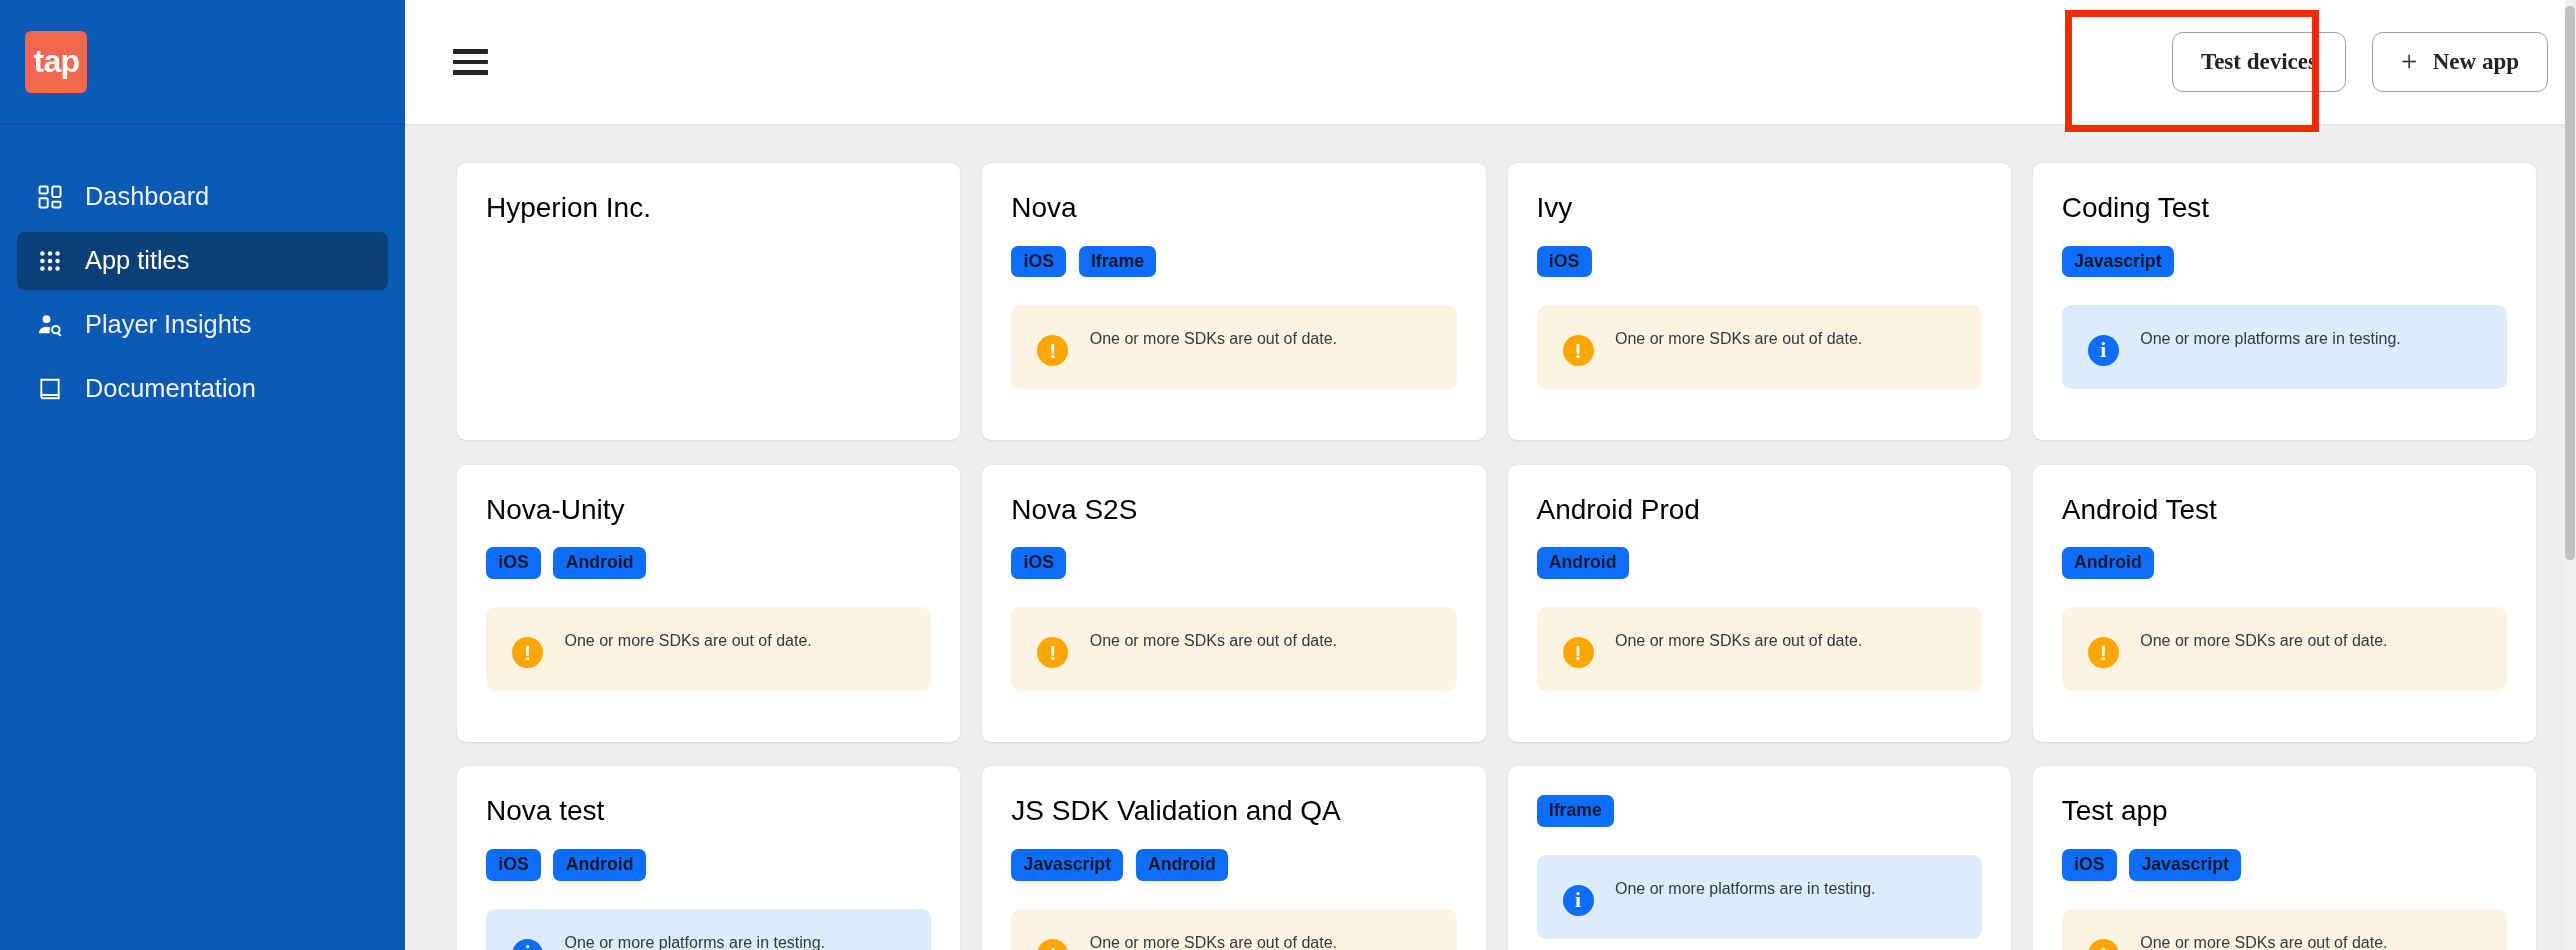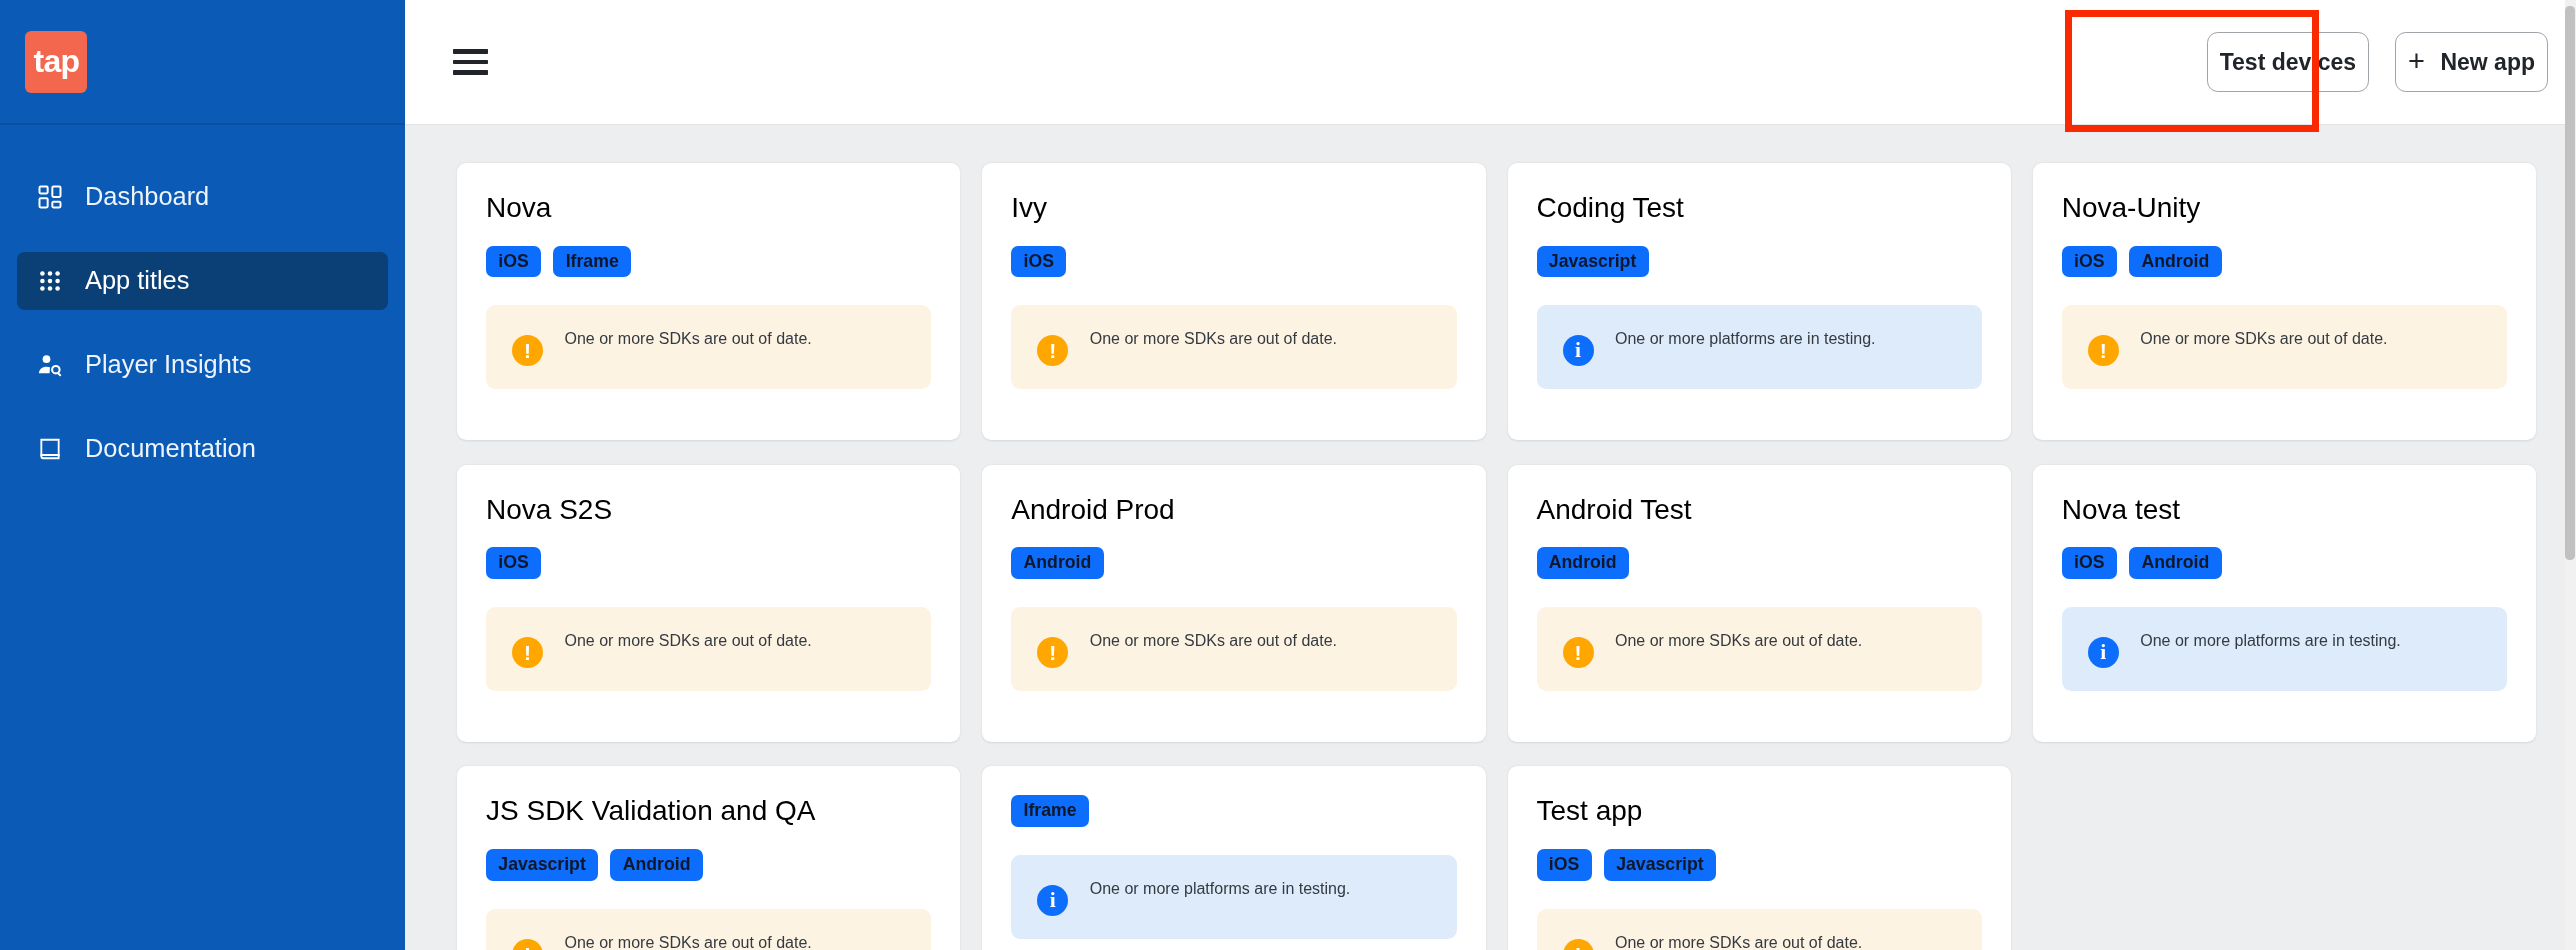--- a/index.html
+++ b/index.html
@@ -36,21 +36,21 @@
   }
   .logo-text {
     color: #ffffff;
     font-size: 32px;
     font-weight: 700;
     letter-spacing: -0.8px;
     line-height: 1;
     transform: translateY(-1.5px);
   }
 
-  .nav { padding: 43px 17px 0 17px; display: flex; flex-direction: column; gap: 26px; }
+  .nav { padding: 43px 17px 0 17px; display: flex; flex-direction: column; gap: 6px; }
   .nav-item {
     display: flex; align-items: center;
     gap: 21.5px;
     height: 58px;
     padding: 0 18.5px;
     border-radius: 7.7px;
     color: #eef4fb;
     font-size: 25.4px;
     cursor: pointer;
     user-select: none;
@@ -98,28 +98,28 @@
   .hamburger span {
     display: block;
     height: 4.6px;
     width: 100%;
     background: #212529;
     border-radius: 0.8px;
   }
 
   .topbar-actions { display: flex; align-items: center; gap: 0px; }
   .btn {
-    font-family: Liberation Sans, sans-serif;
+    font-family: Liberation Serif, serif;
     font-size: 23px;
     font-weight: 700;
     color: #212529;
     background: #ffffff;
     border: 1.5px solid #9ea3a8;
     border-radius: 10.8px;
-    padding: 0 12px;
+    padding: 0 28px;
     height: 60px;
     display: inline-flex;
     align-items: center;
     justify-content: center;
     cursor: pointer;
     white-space: nowrap;
   }
   .btn-newapp { margin-left: 26px; gap: 15.4px; }
   .plus-icon { font-size: 29px; font-weight: 400; line-height: 1; transform: translateY(-1.5px); }
 
@@ -303,20 +303,23 @@
           <span class="plus-icon">+</span>
           <span>New app</span>
         </button>
       </div>
       <div class="annotation-box" style="left:1660px; top:10px; width:254px; height:122px;"></div>
     </header>
 
     <div class="content">
       <div class="grid" id="cards-grid">
           <div class="card">
+            <div class="card-title">Hyperion Inc.</div>
+          </div>
+          <div class="card">
             <div class="card-title">Nova</div>
             <div class="badges">
               <span class="badge">iOS</span>
               <span class="badge">Iframe</span>
             </div>
             <div class="alert warning">
               <span class="alert-icon">
                 <span class="alert-icon-glyph">!</span>
               </span>
               <div class="alert-text">One or more SDKs are out of date.</div>

